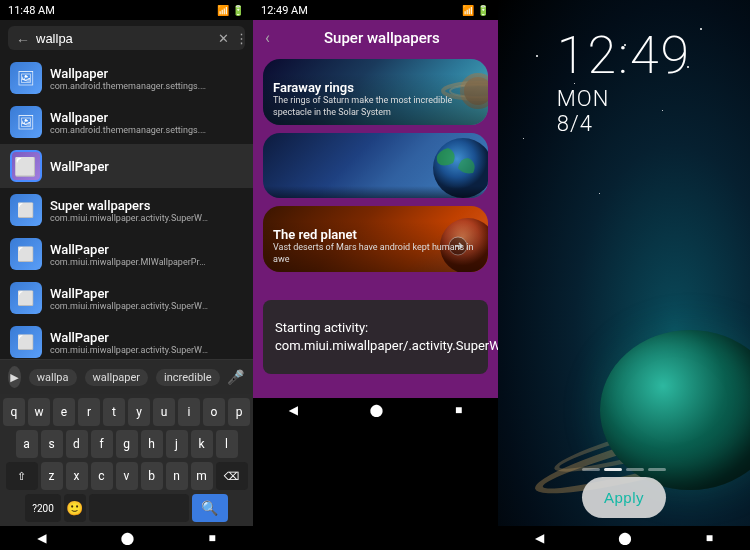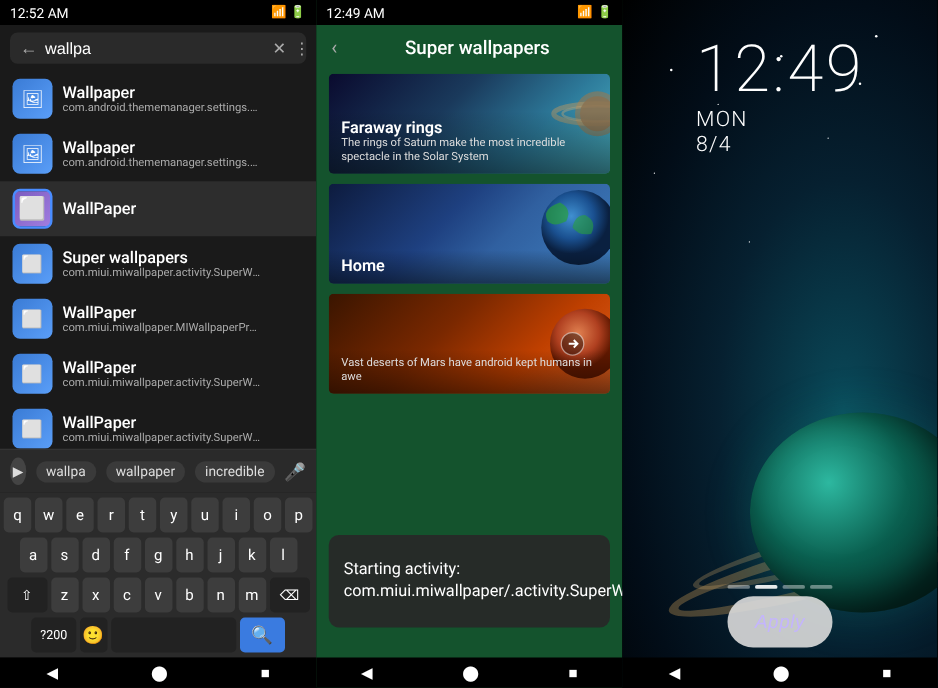--- a/index.html
+++ b/index.html
@@ -142,22 +142,22 @@
       height: 24px;
       display: flex;
       align-items: center;
       justify-content: space-around;
     }
     .nav-icon { color: #fff; font-size: 12px; }
 
     
     .panel-super {
       width: 245px;
-      height: 550px;
-      background: #14532d;
+      height: 422px;
+      background: #701a75;
       color: #fff;
       display: flex;
       flex-direction: column;
       flex-shrink: 0;
     }
     .status-bar-2 {
       background: #000;
       color: #fff;
       font-size: 11px;
       padding: 3px 8px;
@@ -175,21 +175,21 @@
     .super-title { font-size: 15px; font-weight: 500; text-align: center; flex: 1; }
     .wallpaper-list {
       flex: 1;
       overflow: hidden;
       padding: 4px 10px;
       display: flex;
       flex-direction: column;
       gap: 8px;
     }
     .wallpaper-card {
-      border-radius: 4px;
+      border-radius: 17px;
       overflow: hidden;
       position: relative;
       height: 80px;
       cursor: pointer;
     }
     .card-bg {
       width: 100%;
       height: 100%;
       position: absolute;
       top: 0; left: 0;
@@ -306,21 +306,21 @@
       padding: 30px 20px 0;
       color: #fff;
     }
     .time-display {
       font-size: 52px;
       font-weight: 200;
       line-height: 1;
       letter-spacing: 2px;
     }
     .date-display {
-      font-size: 17px;
+      font-size: 22px;
       font-weight: 300;
       letter-spacing: 1px;
       margin-top: 4px;
     }
     .preview-bottom {
       position: relative;
       z-index: 10;
       padding: 10px 15px 8px;
       display: flex;
       flex-direction: column;
@@ -333,47 +333,46 @@
     }
     .dot {
       width: 18px;
       height: 3px;
       border-radius: 2px;
       background: rgba(255,255,255,0.4);
     }
     .dot.active { background: rgba(255,255,255,0.9); }
     .apply-btn {
       background: rgba(220,220,220,0.9);
-      color: #c4b5fd;
+      color: #14b8a6;
       border: none;
       border-radius: 25px;
       padding: 12px;
       font-size: 15px;
       font-weight: 500;
       cursor: pointer;
       width: 100%;
       letter-spacing: 0.5px;
-      font-style: italic;
     }
     .nav-bar-3 {
       background: #000;
       height: 24px;
       display: flex;
       align-items: center;
       justify-content: space-around;
       position: relative;
       z-index: 10;
     }
   </style>
 </head>
 <body>
 
 <div class="panel-search">
   <div class="status-bar-1">
-    <span>12:52 AM</span>
+    <span>11:48 AM</span>
     <div style="display:flex;gap:3px;align-items:center;font-size:10px;">
       <span>📶</span>
       <span>🔋</span>
     </div>
   </div>
 
   <div class="search-bar">
     <span style="color:#aaa;font-size:14px;">←</span>
     <input type="text" value="wallpa" style="">
     <span style="color:#aaa;font-size:13px;">✕</span>
@@ -531,21 +530,20 @@
               <stop offset="60%" stop-color="#1a5090"></stop>
               <stop offset="100%" stop-color="#0a2040"></stop>
             </radialGradient>
           </defs>
           <circle cx="55" cy="35" r="30" fill="url(#eg)"></circle>
           <path d="M40 15 Q50 20 45 30 Q35 35 30 30 Q25 20 40 15Z" fill="rgba(40,160,60,0.7)"></path>
           <path d="M60 25 Q70 30 65 40 Q55 42 50 35 Q52 25 60 25Z" fill="rgba(40,160,60,0.6)"></path>
         </svg>
       </div>
       <div class="card-content">
-        <div class="card-title">Home</div>
       </div>
     </div>
 
     <div class="wallpaper-card">
       <div class="card-bg red-planet">
         <svg style="position:absolute;right:-5px;top:5px;width:75px;height:75px;" viewBox="0 0 75 75">
           <defs>
             <radialGradient id="mg" cx="40%" cy="35%">
               <stop offset="0%" stop-color="#e08050"></stop>
               <stop offset="60%" stop-color="#b04020"></stop>
@@ -553,20 +551,21 @@
             </radialGradient>
           </defs>
           <circle cx="50" cy="35" r="28" fill="url(#mg)"></circle>
         </svg>
         <svg style="position:absolute;right:20px;top:30px;width:20px;height:20px;" viewBox="0 0 20 20">
           <circle cx="10" cy="10" r="9" fill="rgba(0,0,0,0.4)" stroke="rgba(255,255,255,0.5)" stroke-width="1"></circle>
           <path d="M7 10 L13 10 M11 7 L14 10 L11 13" stroke="white" stroke-width="1.5" fill="none"></path>
         </svg>
       </div>
       <div class="card-content">
+        <div class="card-title">The red planet</div>
         <div class="card-desc">Vast deserts of Mars have android kept humans in awe</div>
       </div>
     </div>
   </div>
 
   <div class="toast-msg">
     <span>Starting activity:<br>com.miui.miwallpaper/.activity.SuperWallpaperListActivity</span>
   </div>
 
   <div class="nav-bar-2">

